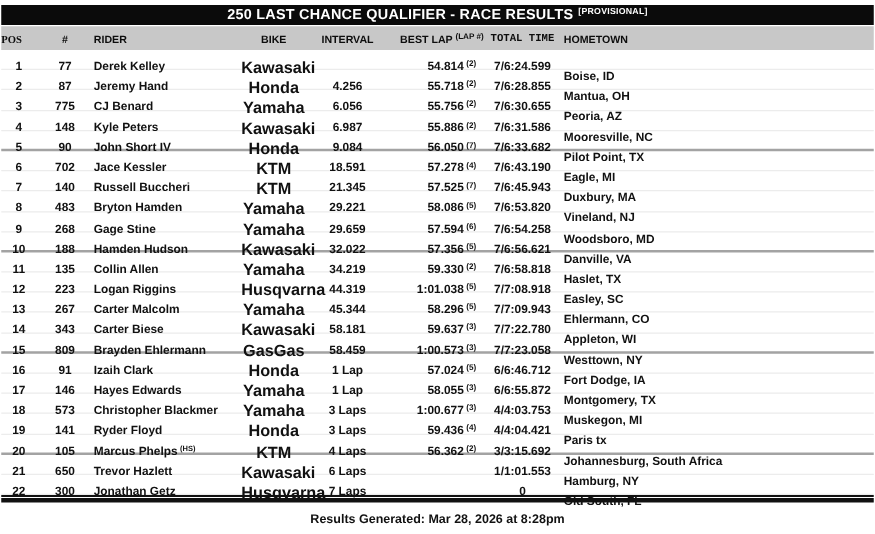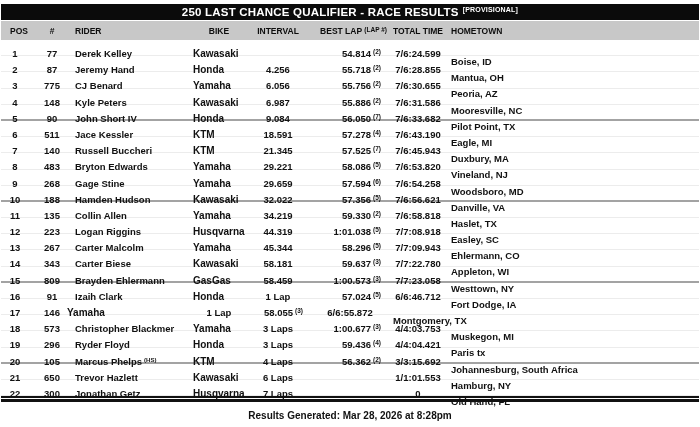--- a/index.html
+++ b/index.html
@@ -35,44 +35,44 @@
   }
 
   .col-header {
     margin: 0 1px;
     height: 19px;
     background: var(--c-colhead-bg, #c8c8c8);
     font-weight: bold; font-size: 8.5px;
     color: #0d0d0d;
   }
   .col-header .h { white-space: nowrap; }
-  .h-pos { text-align: center; }
+  .h-pos { text-align: left; font-family: Liberation Serif, serif; }
   .h-num { text-align: center; }
   .h-rider { padding-left: 8px; }
   .h-bike { text-align: center; }
   .h-interval { text-align: center; }
   .h-bestlap { text-align: right; padding-right: 2px; }
   .h-bestlap .hsup { font-size: 6.5px; transform: translateY(-2.5px); display: inline-block; }
-  .h-total { text-align: center; }
+  .h-total { text-align: center; font-family: Liberation Mono, monospace; }
   .h-hometown { padding-left: 4px; }
 
   
   .rows { margin: 0 1px; }
   .row {
     height: 16.2px;
     border-bottom: 1px solid #ececec;
     font-weight: bold; font-size: 9.5px;
     box-sizing: border-box;
   }
   .row.group-end { border-bottom: 2px solid #a3a3a3; }
   .c-pos { text-align: center; padding-right: 8px; }
   .c-num { text-align: center; }
   .c-rider { padding-left: 8px; white-space: nowrap; }
   .c-rider .rsup { font-size: 6px; transform: translateY(-3px); display: inline-block; margin-left: 2px; }
-  .c-bike { font-size: 10px; }
+  .c-bike { text-align: center; font-size: 13px; }
   .c-interval { text-align: center; }
   .c-bestlap { display: flex; justify-content: flex-end; align-items: baseline; }
   .c-bestlap .lap-sup { font-size: 6.5px; transform: translateY(-3px); width: 18px; padding-left: 2px; box-sizing: border-box; }
   .c-total { text-align: center; }
   .c-hometown { padding-left: 4px; white-space: nowrap; margin-top: 16px; }
 
   
   .bottom-rule {
     margin: 0 1px;
     height: 6px;
@@ -185,21 +185,21 @@
     <div class="c-bestlap">
       <span class="lap-time">56.050</span>
       <span class="lap-sup">(7)</span>
     </div>
     <div class="c-total">7/6:33.682</div>
     <div class="c-hometown">Pilot Point, TX</div>
   </div>
 
   <div class="row grid">
     <div class="c-pos">6</div>
-    <div class="c-num">511</div>
+    <div class="c-num">702</div>
     <div class="c-rider">
       <span>Jace Kessler</span><span class="rsup"></span>
     </div>
     <div class="c-bike">KTM</div>
     <div class="c-interval">18.591</div>
     <div class="c-bestlap">
       <span class="lap-time">57.278</span>
       <span class="lap-sup">(4)</span>
     </div>
     <div class="c-total">7/6:43.190</div>
@@ -219,21 +219,21 @@
       <span class="lap-sup">(7)</span>
     </div>
     <div class="c-total">7/6:45.943</div>
     <div class="c-hometown">Duxbury, MA</div>
   </div>
 
   <div class="row grid">
     <div class="c-pos">8</div>
     <div class="c-num">483</div>
     <div class="c-rider">
-      <span>Bryton Edwards</span><span class="rsup"></span>
+      <span>Bryton Hamden</span><span class="rsup"></span>
     </div>
     <div class="c-bike">Yamaha</div>
     <div class="c-interval">29.221</div>
     <div class="c-bestlap">
       <span class="lap-time">58.086</span>
       <span class="lap-sup">(5)</span>
     </div>
     <div class="c-total">7/6:53.820</div>
     <div class="c-hometown">Vineland, NJ</div>
   </div>
@@ -362,20 +362,23 @@
       <span class="lap-time">57.024</span>
       <span class="lap-sup">(5)</span>
     </div>
     <div class="c-total">6/6:46.712</div>
     <div class="c-hometown">Fort Dodge, IA</div>
   </div>
 
   <div class="row grid">
     <div class="c-pos">17</div>
     <div class="c-num">146</div>
+    <div class="c-rider">
+      <span>Hayes Edwards</span><span class="rsup"></span>
+    </div>
     <div class="c-bike">Yamaha</div>
     <div class="c-interval">1 Lap</div>
     <div class="c-bestlap">
       <span class="lap-time">58.055</span>
       <span class="lap-sup">(3)</span>
     </div>
     <div class="c-total">6/6:55.872</div>
     <div class="c-hometown">Montgomery, TX</div>
   </div>
 
@@ -390,21 +393,21 @@
     <div class="c-bestlap">
       <span class="lap-time">1:00.677</span>
       <span class="lap-sup">(3)</span>
     </div>
     <div class="c-total">4/4:03.753</div>
     <div class="c-hometown">Muskegon, MI</div>
   </div>
 
   <div class="row grid">
     <div class="c-pos">19</div>
-    <div class="c-num">296</div>
+    <div class="c-num">141</div>
     <div class="c-rider">
       <span>Ryder Floyd</span><span class="rsup"></span>
     </div>
     <div class="c-bike">Honda</div>
     <div class="c-interval">3 Laps</div>
     <div class="c-bestlap">
       <span class="lap-time">59.436</span>
       <span class="lap-sup">(4)</span>
     </div>
     <div class="c-total">4/4:04.421</div>
@@ -449,21 +452,21 @@
     <div class="c-rider">
       <span>Jonathan Getz</span><span class="rsup"></span>
     </div>
     <div class="c-bike">Husqvarna</div>
     <div class="c-interval">7 Laps</div>
     <div class="c-bestlap">
       <span class="lap-time"></span>
       <span class="lap-sup"></span>
     </div>
     <div class="c-total">0</div>
-    <div class="c-hometown">Old Hand, FL</div>
+    <div class="c-hometown">Old South, FL</div>
   </div>
 </div>
 
   <div class="bottom-rule"></div>
 
   <div class="footer-note">Results Generated: Mar 28, 2026 at 8:28pm</div>
 
 </div>
 
 </body></html>

